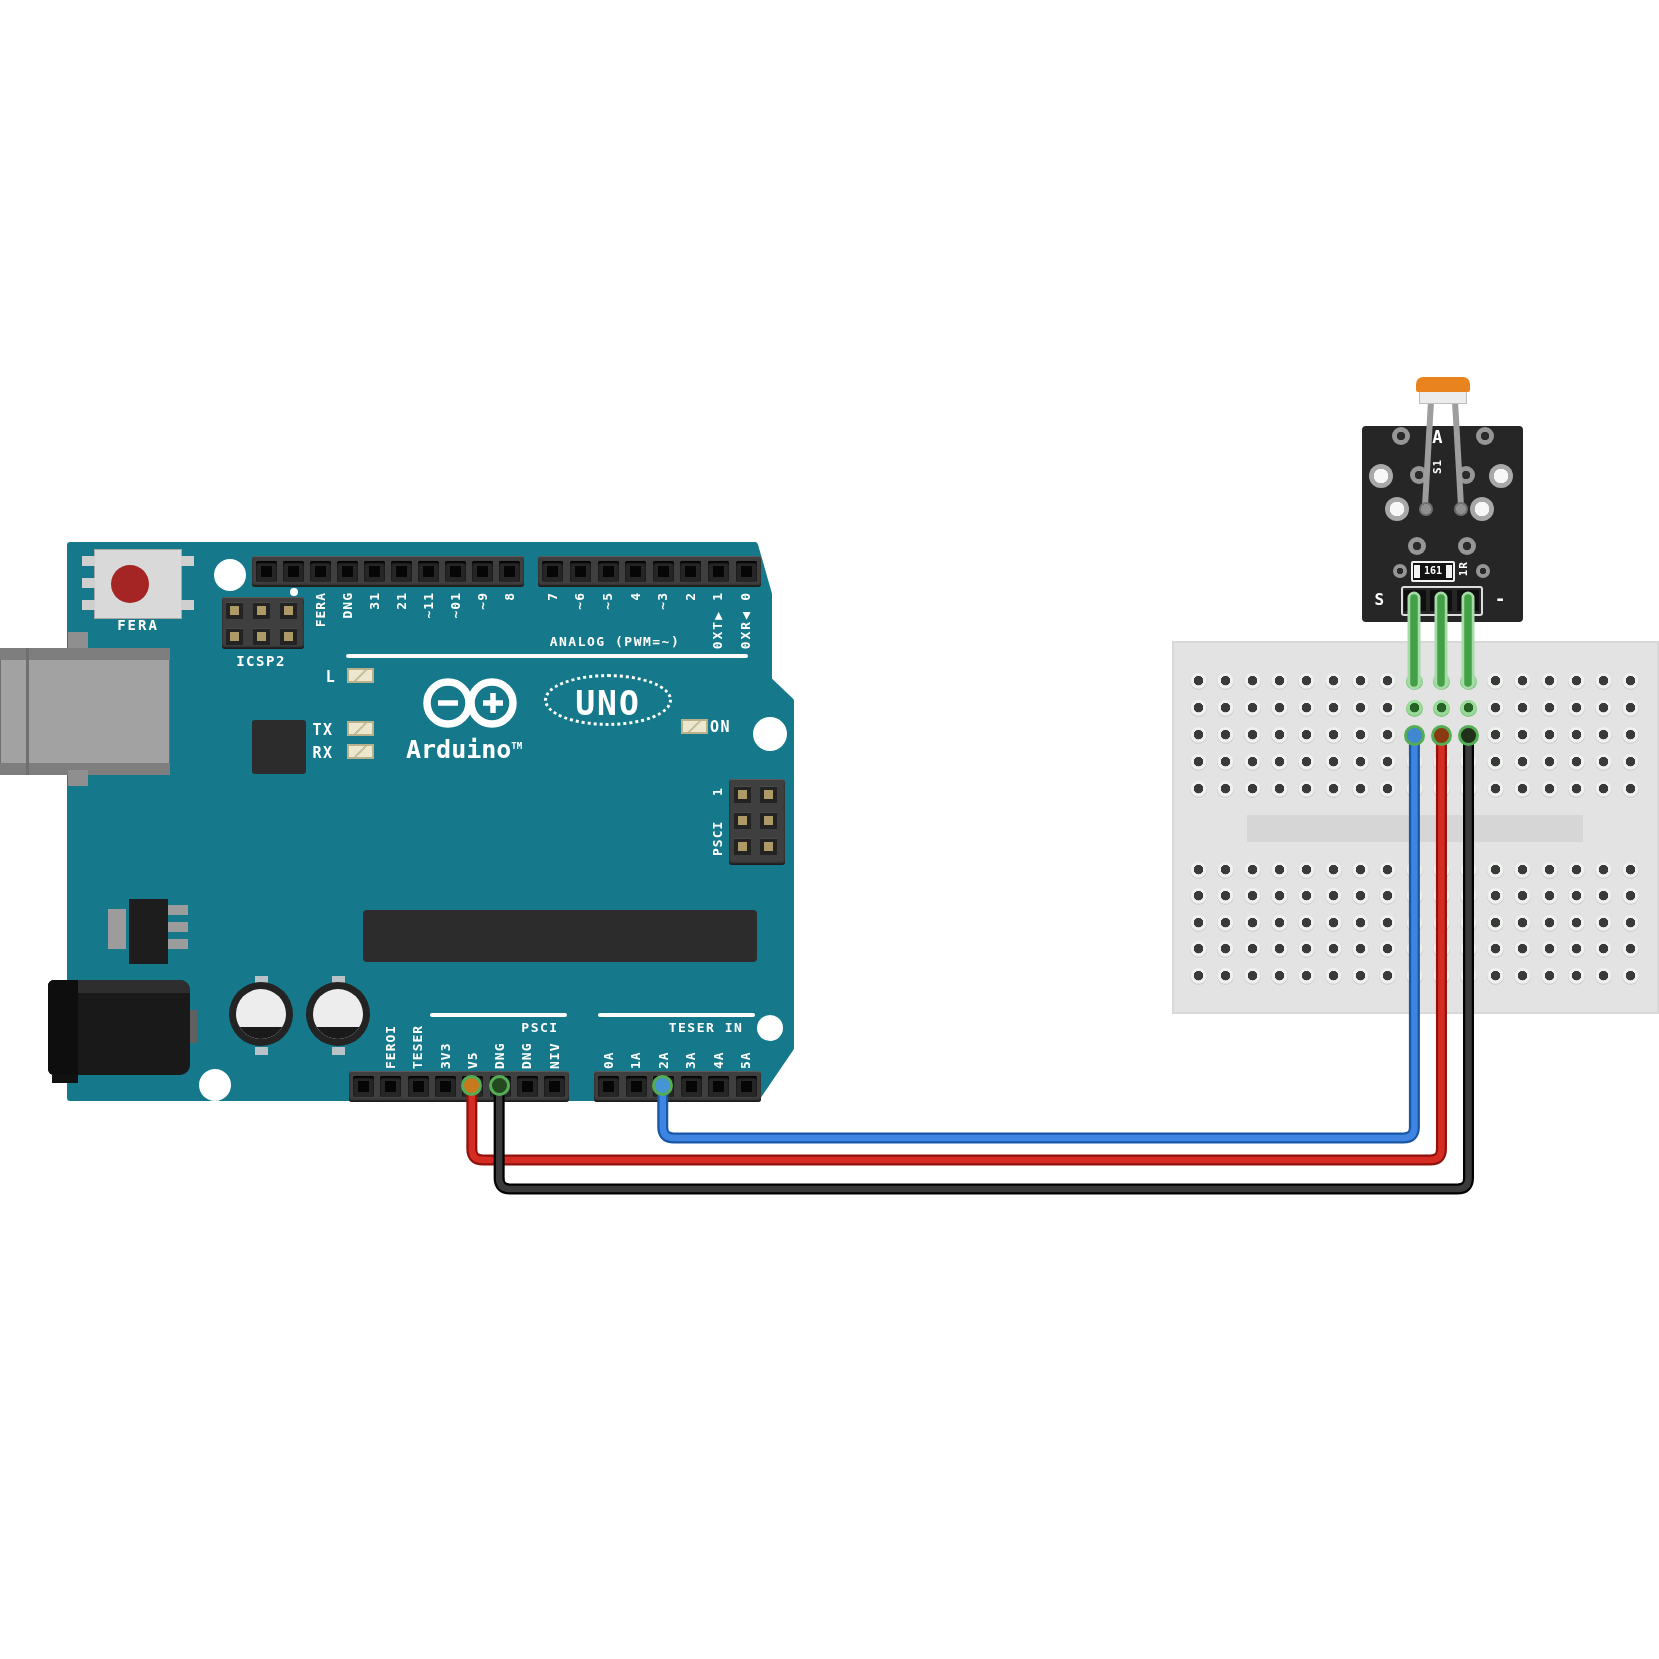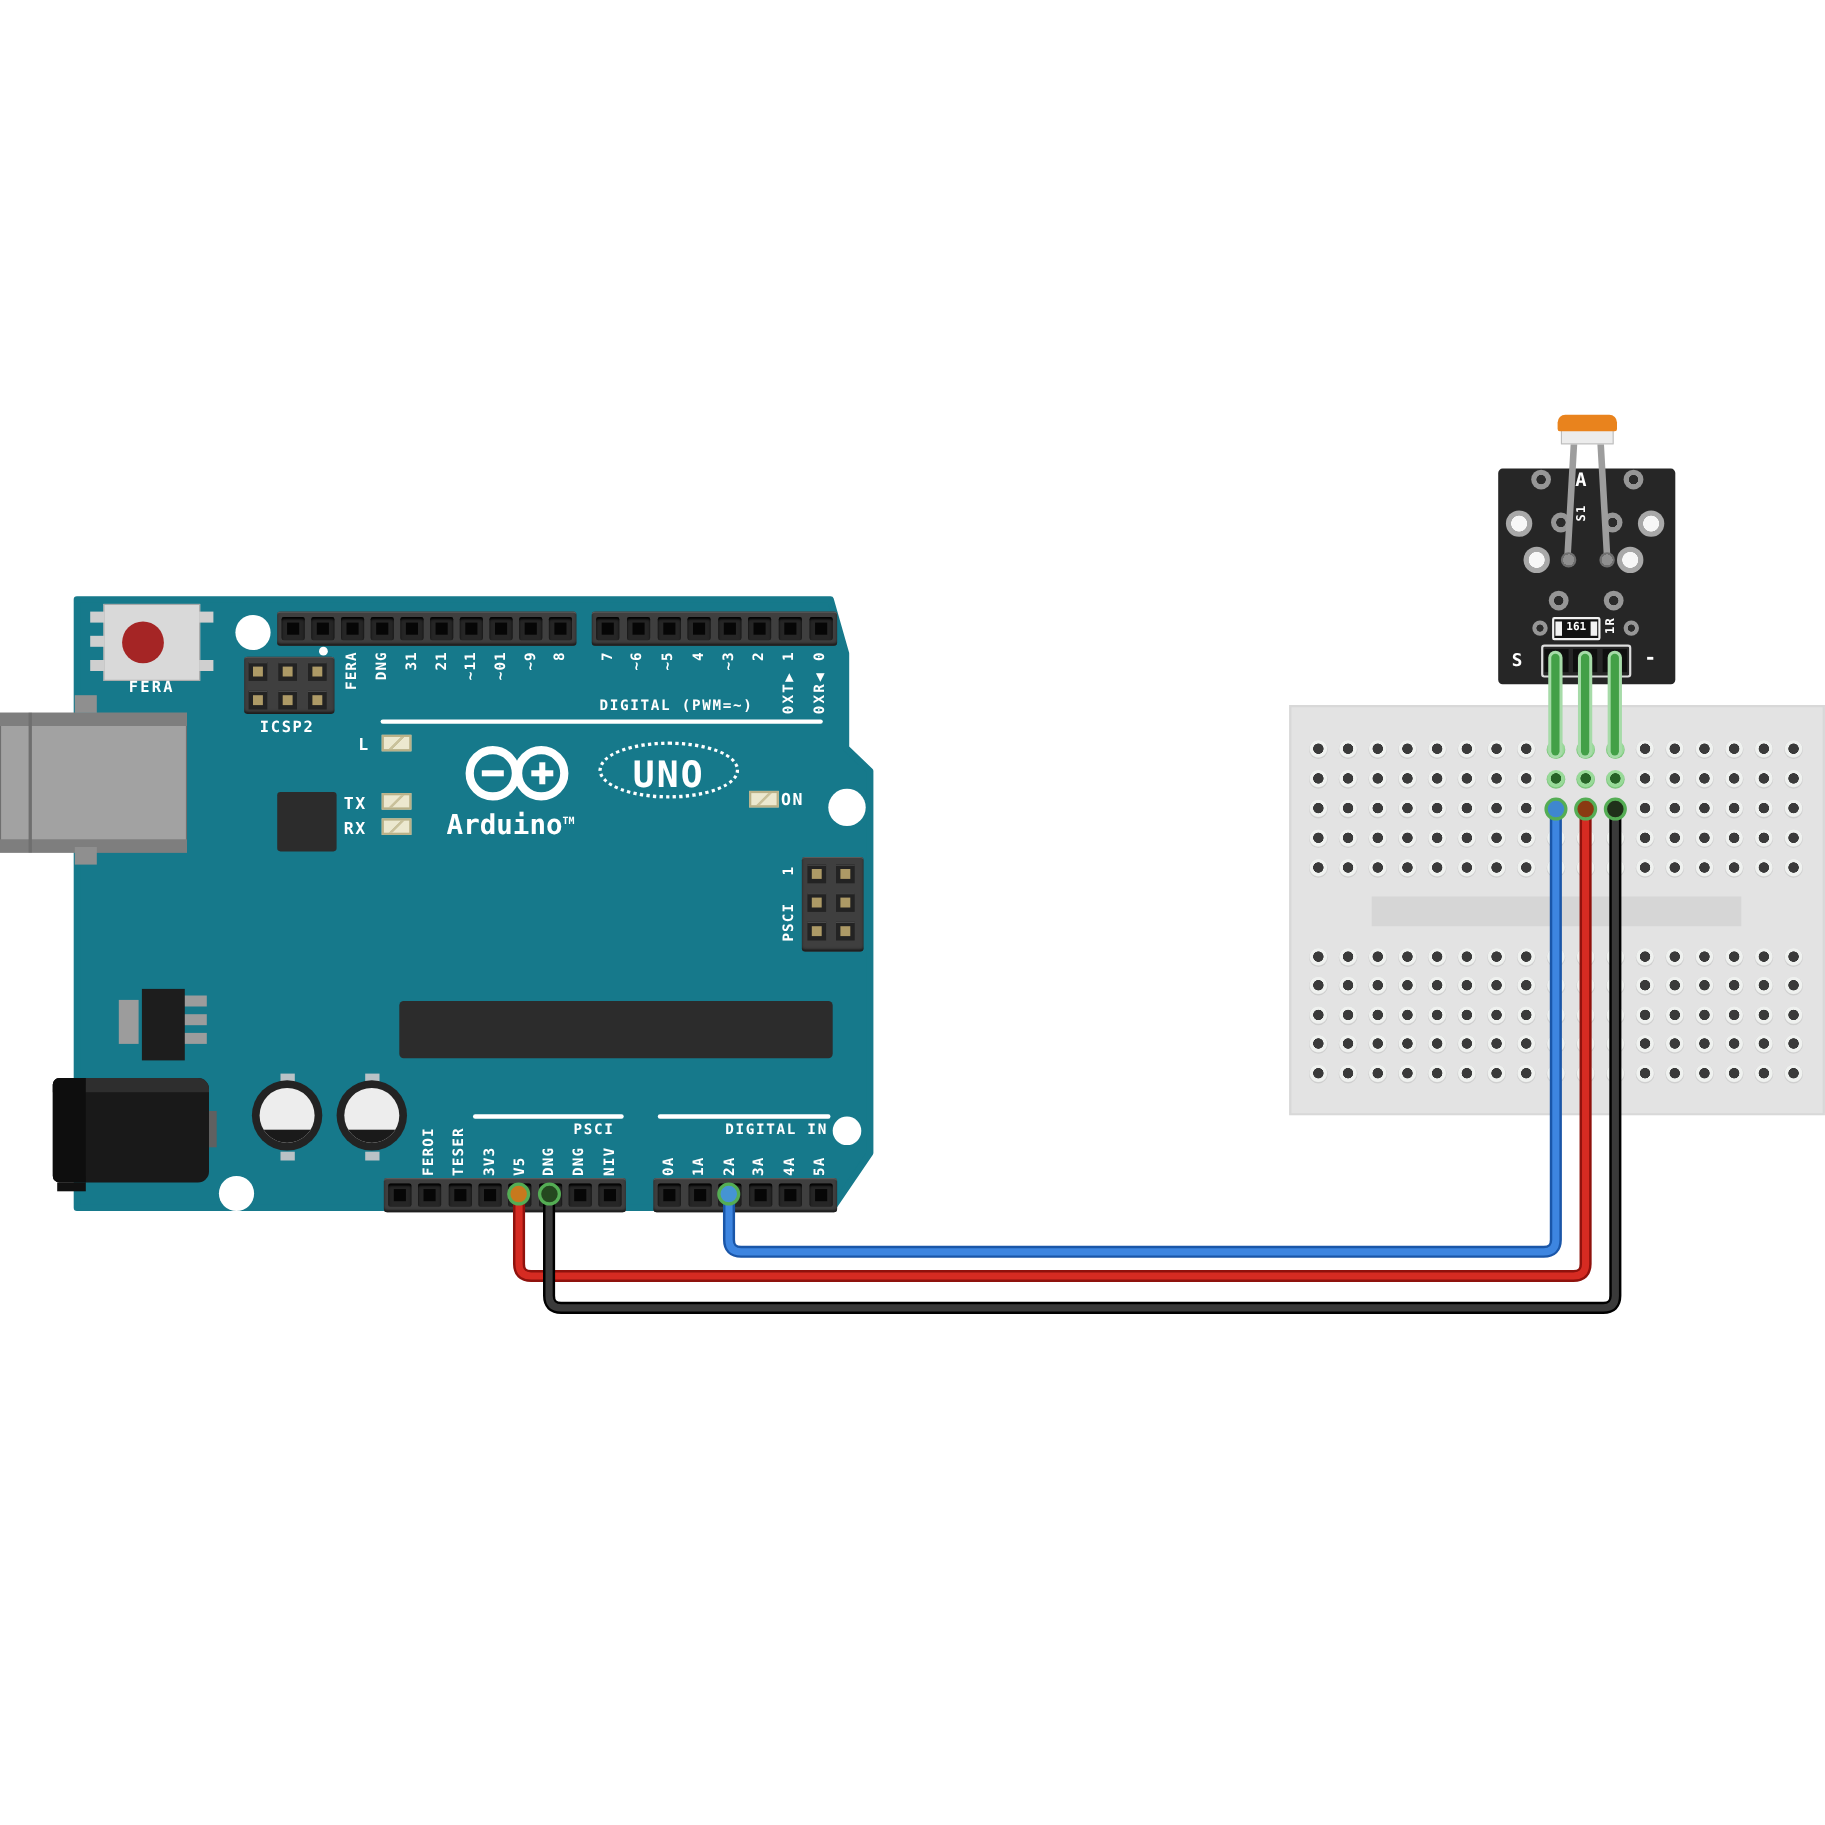--- a/index.html
+++ b/index.html
@@ -65,25 +65,25 @@
   <div class="hole" style="left:290px;top:588px;width:8px;height:8px;"></div>
 
   <div class="hdr" style="left:222px;top:597px;width:82px;height:52px;"></div>
   <div class="caption silk" style="left:215px;top:653px;width:92px;font-size:14px;">ICSP2</div>
 
   <div class="hdr" style="left:729px;top:779px;width:56px;height:86px;"></div>
   <div class="vlabel" style="left:710px;top:856px;width:62px;text-align:left;">PSCI</div>
   <div class="vlabel" style="left:710px;top:796px;width:16px;text-align:left;">1</div>
 
   <div class="wline" style="left:346px;top:654px;width:402px;"></div>
-  <div class="caption silk" style="left:480px;top:634px;width:270px;">DIGITAL (PWM=~)</div>
+  <div class="caption silk" style="left:480px;top:634px;width:270px;">ANALOG (PWM=~)</div>
   <div class="wline" style="left:430px;top:1013px;width:137px;"></div>
   <div class="wline" style="left:598px;top:1013px;width:157px;"></div>
   <div class="caption silk" style="left:480px;top:1020px;width:120px;">PSCI</div>
-  <div class="caption silk" style="left:626px;top:1020px;width:160px;">DIGITAL IN</div>
+  <div class="caption silk" style="left:626px;top:1020px;width:160px;">TESER IN</div>
 
   <div class="led" style="left:347px;top:668px;"></div>
   <div class="caption silk" style="left:322px;top:668px;width:18px;font-size:15px;">L</div>
   <div class="led" style="left:347px;top:721px;"></div>
   <div class="caption silk" style="left:306px;top:721px;width:34px;font-size:15px;">TX</div>
   <div class="led" style="left:347px;top:744px;"></div>
   <div class="caption silk" style="left:306px;top:744px;width:34px;font-size:15px;">RX</div>
   <div class="led" style="left:681px;top:719px;"></div>
   <div class="caption silk" style="left:710px;top:718px;width:38px;font-size:15px;text-align:left;">ON</div>
 

